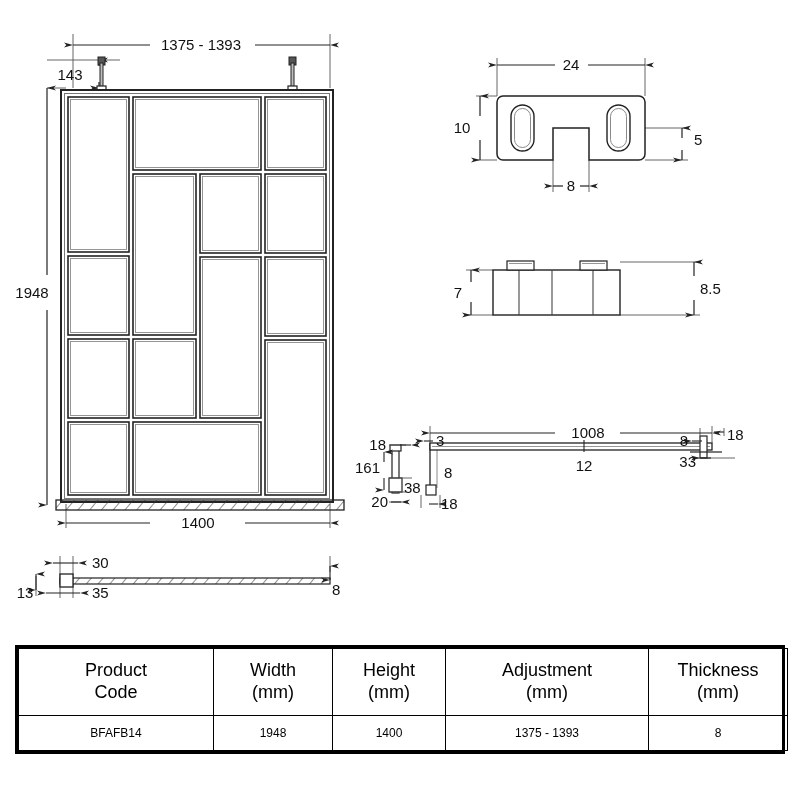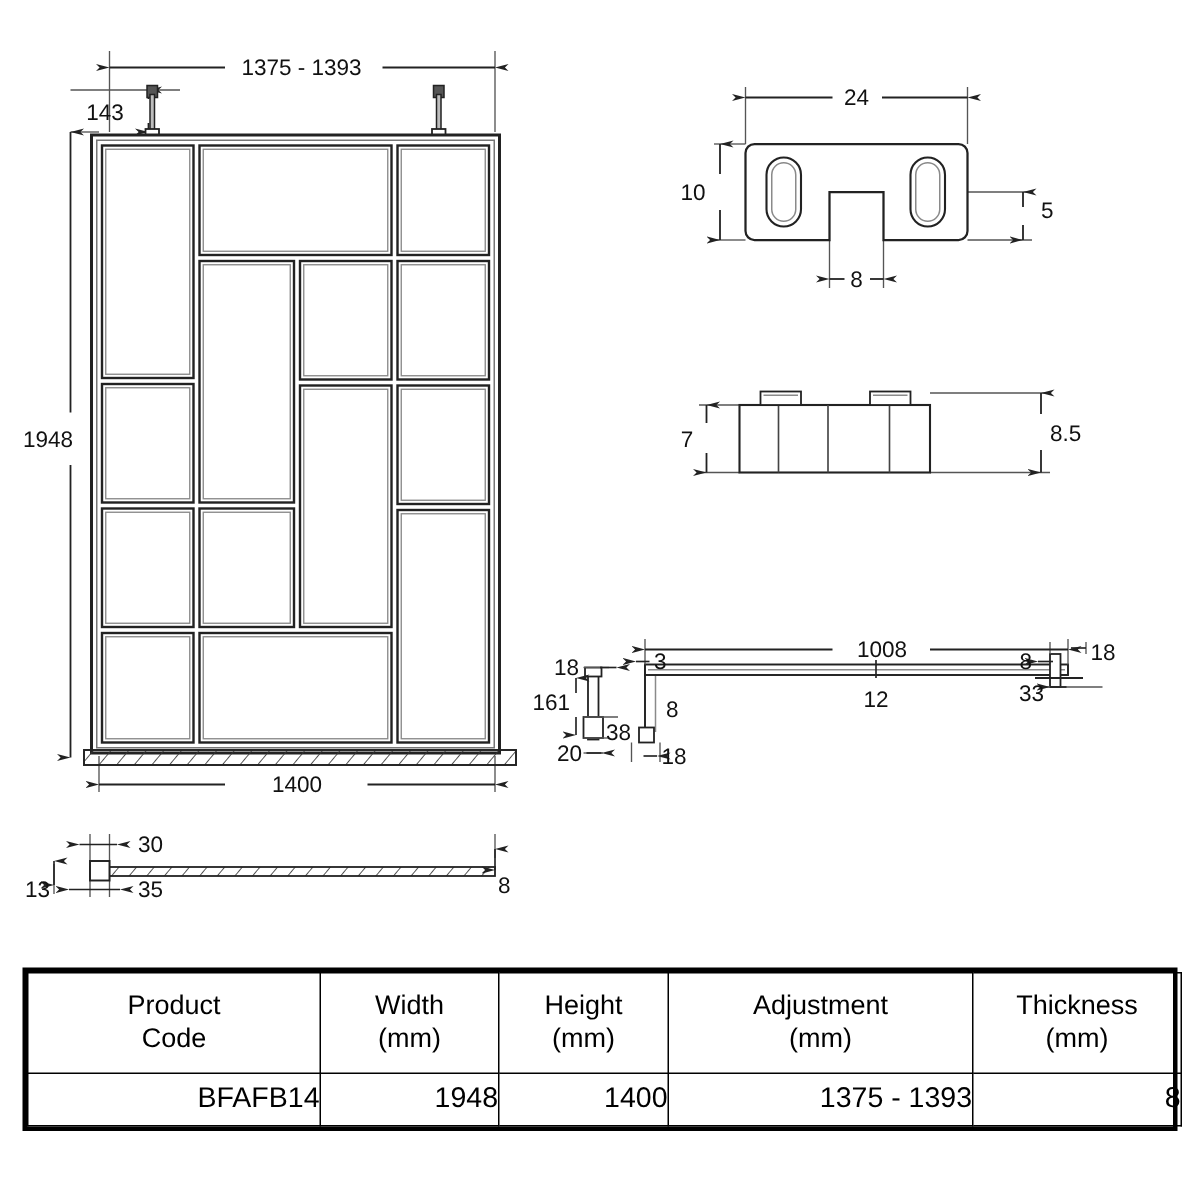--- a/index.html
+++ b/index.html
@@ -53,23 +53,22 @@
     color: #000000;
     padding: 0;
   }
   table.spec-table th {
     font-size: 18px;
     font-weight: normal;
     height: 66px;
     line-height: 1.22;
   }
   table.spec-table td {
-    font-size: 19px;
+    font-size: 12px;
     height: 34px;
-    text-align: right;
   }
   table.spec-table th .th-l1,
   table.spec-table th .th-l2 {
     display: block;
   }
   .col-code  { width: 194px; }
   .col-h     { width: 118px; }
   .col-w     { width: 112px; }
   .col-adj   { width: 202px; }
   .col-thk   { width: 138px; margin-left: 40px; }

